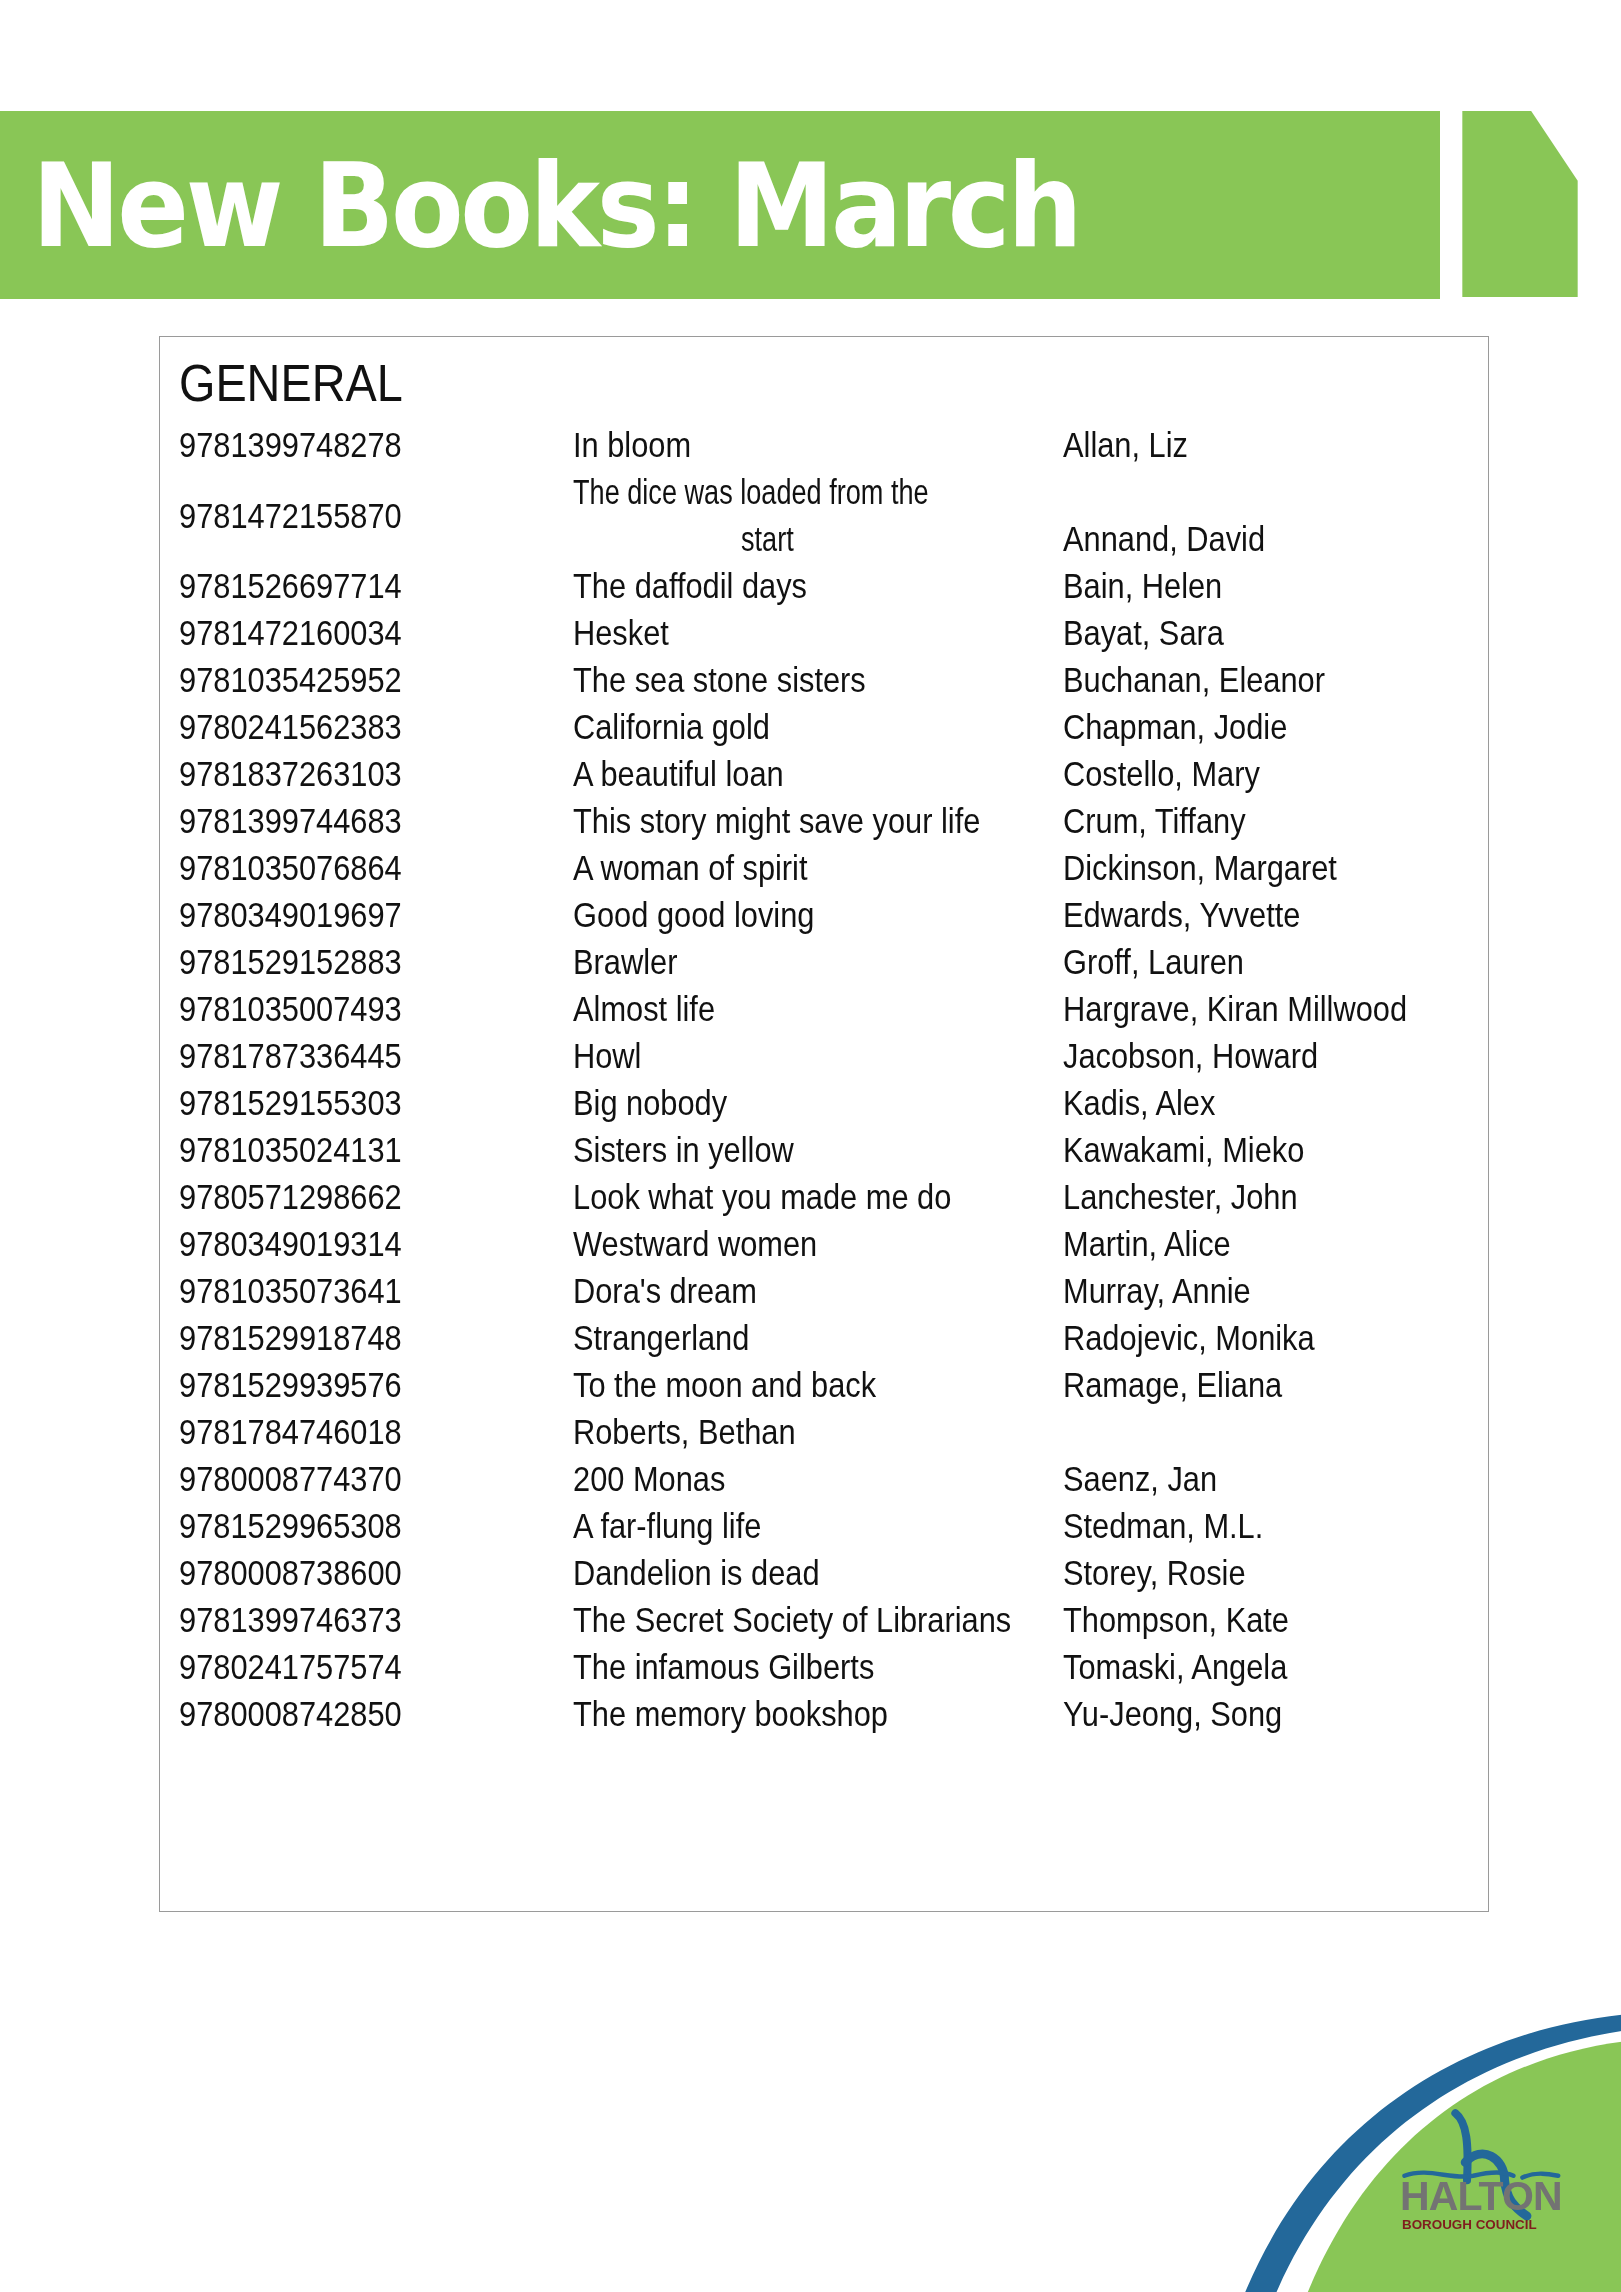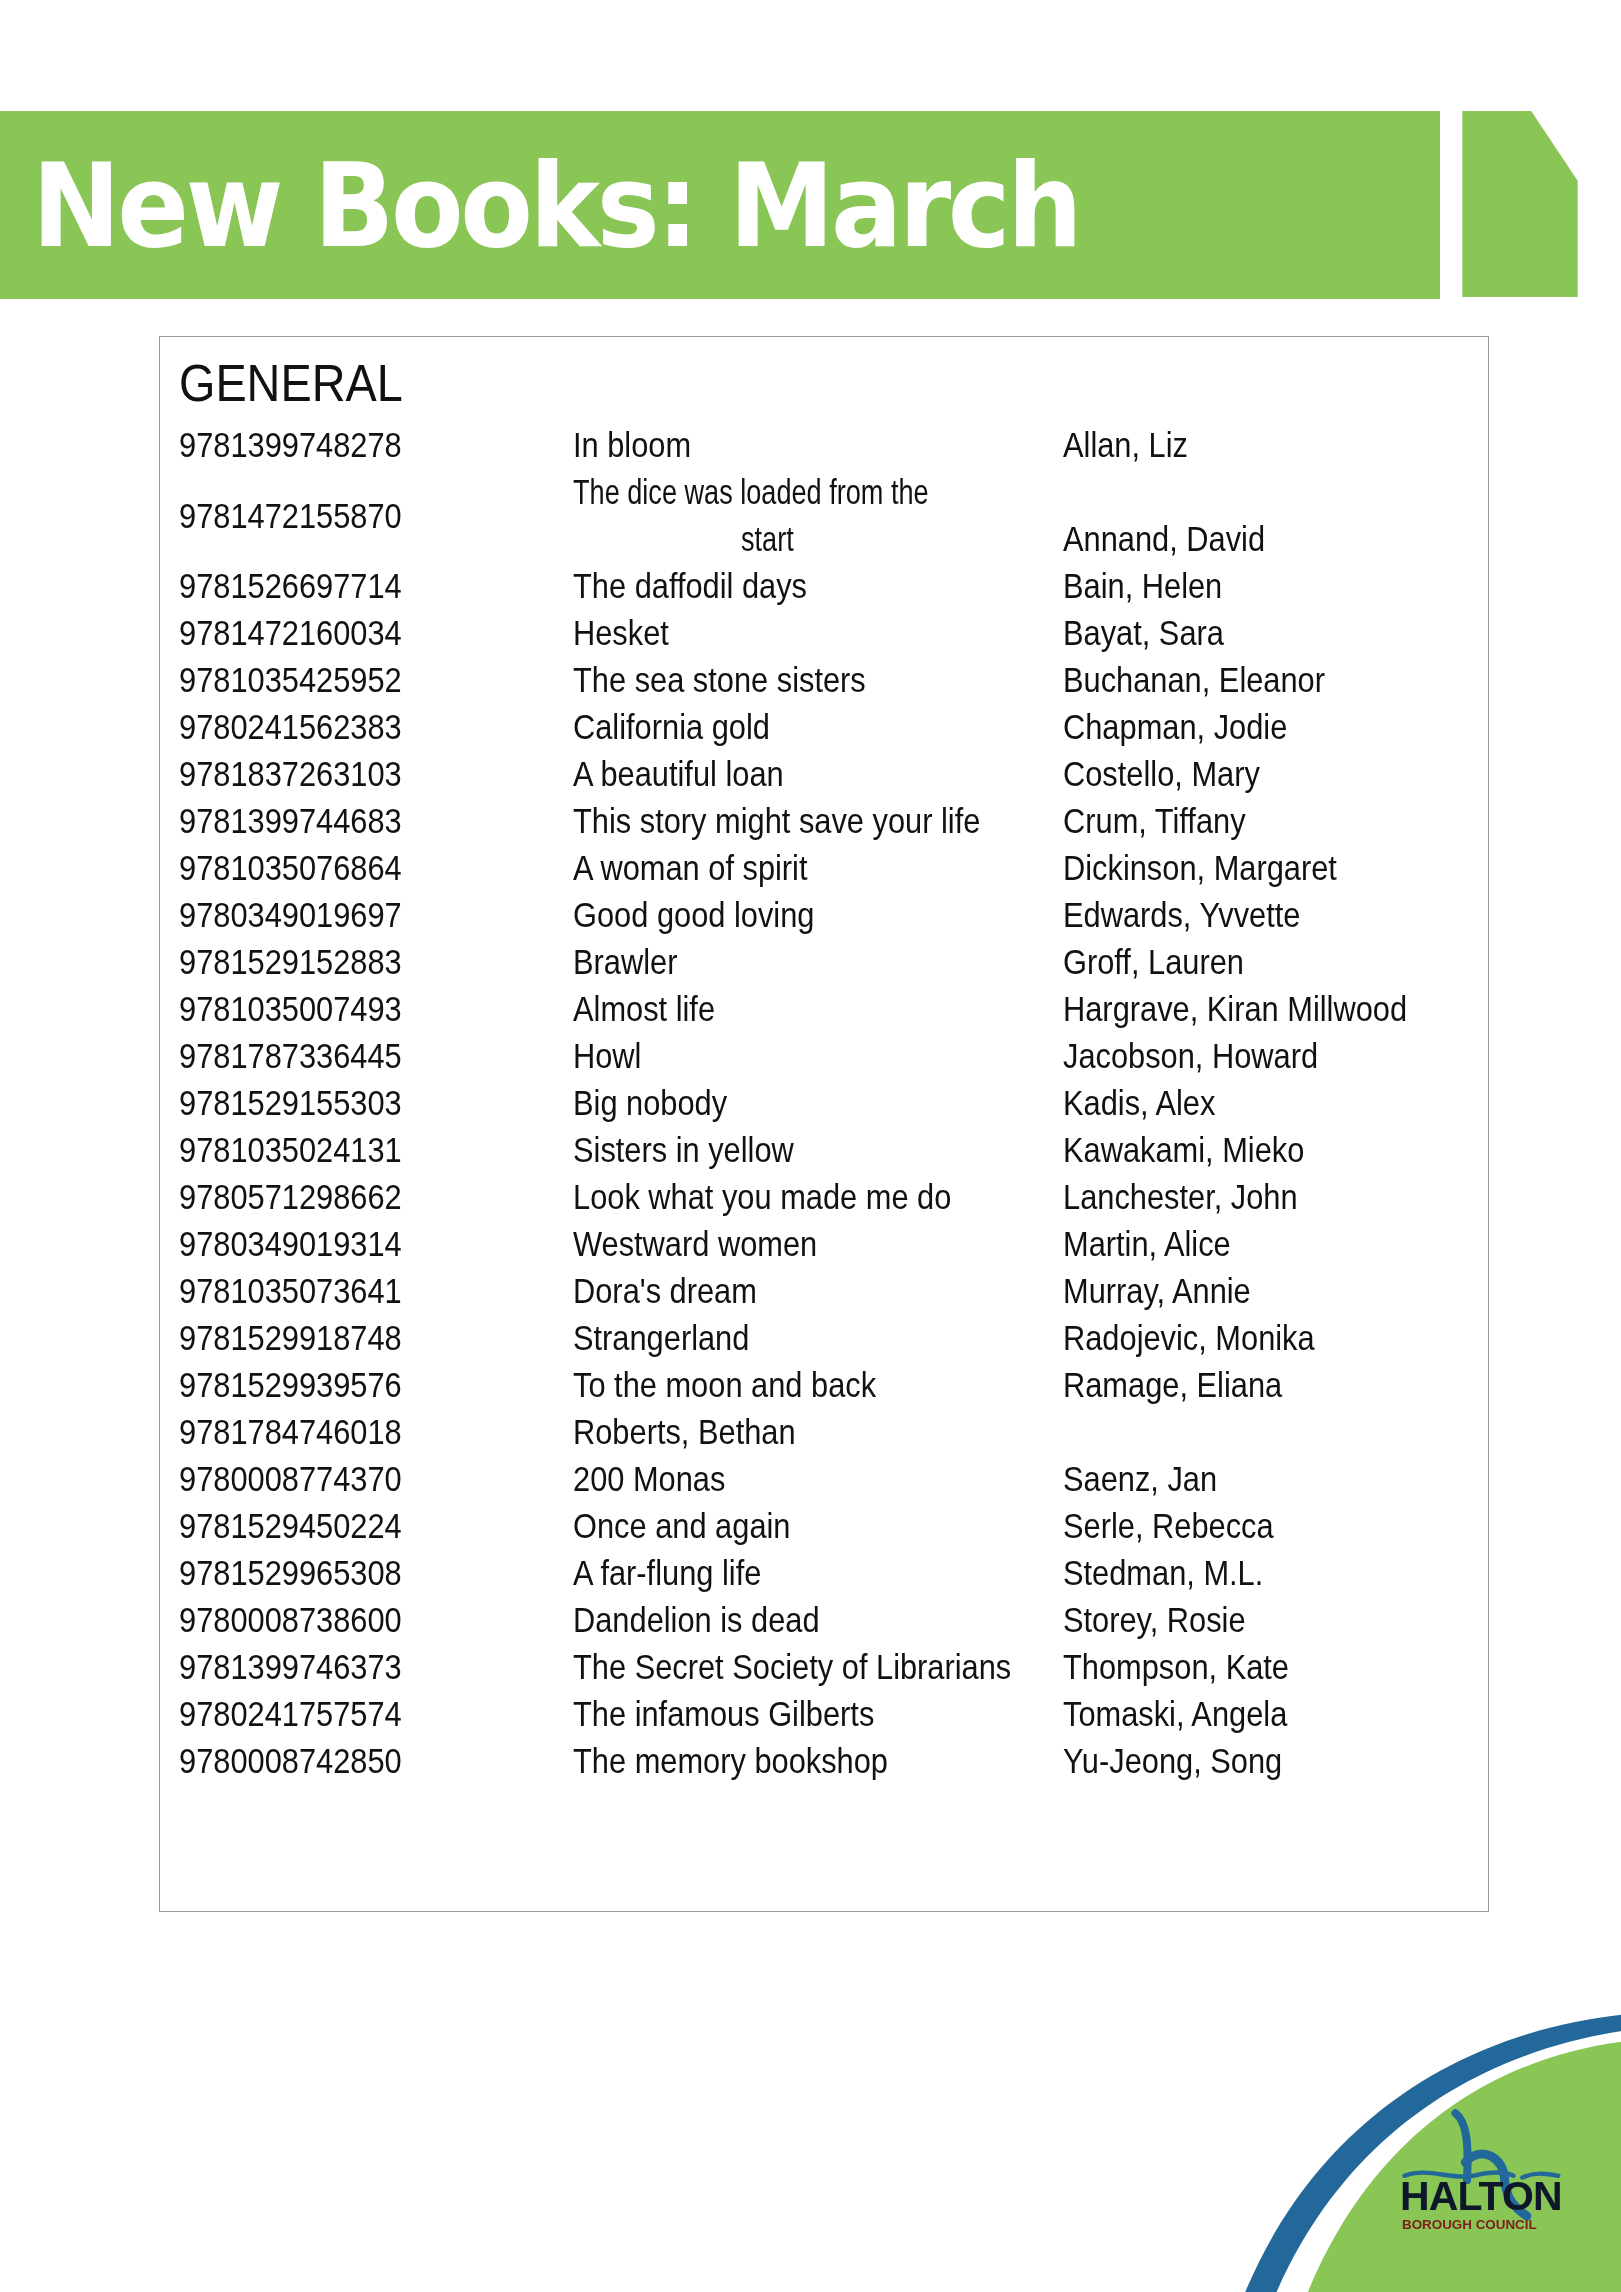--- a/index.html
+++ b/index.html
@@ -119,21 +119,21 @@
       height: 304px;
     }
     .logo-text-main {
       position: absolute;
       left: 1400px;
       top: 2174px;
       font-family: "Liberation Sans", sans-serif;
       font-weight: bold;
       font-size: 41px;
       line-height: 45px;
-      color: #0f172a;
+      color: #737373;
       letter-spacing: -0.9px;
     }
     .logo-text-sub {
       position: absolute;
       left: 1402px;
       top: 2217px;
       font-family: "Liberation Sans", sans-serif;
       font-weight: bold;
       font-size: 13.4px;
       line-height: 16px;
@@ -260,25 +260,20 @@
       <div class="col-author">Ramage, Eliana</div>
     </div>
     <div class="book-row">
       <div class="col-isbn">9781784746018</div>
       <div class="col-author">Roberts, Bethan</div>
     </div>
     <div class="book-row">
       <div class="col-isbn">9780008774370</div>
       <div class="col-title"><span>200 Monas</span></div>
       <div class="col-author">Saenz, Jan</div>
-    </div>
-    <div class="book-row">
-      <div class="col-isbn">9781529450224</div>
-      <div class="col-title"><span>Once and again</span></div>
-      <div class="col-author">Serle, Rebecca</div>
     </div>
     <div class="book-row">
       <div class="col-isbn">9781529965308</div>
       <div class="col-title"><span>A far-flung life</span></div>
       <div class="col-author">Stedman, M.L.</div>
     </div>
     <div class="book-row">
       <div class="col-isbn">9780008738600</div>
       <div class="col-title"><span>Dandelion is dead</span></div>
       <div class="col-author">Storey, Rosie</div>

